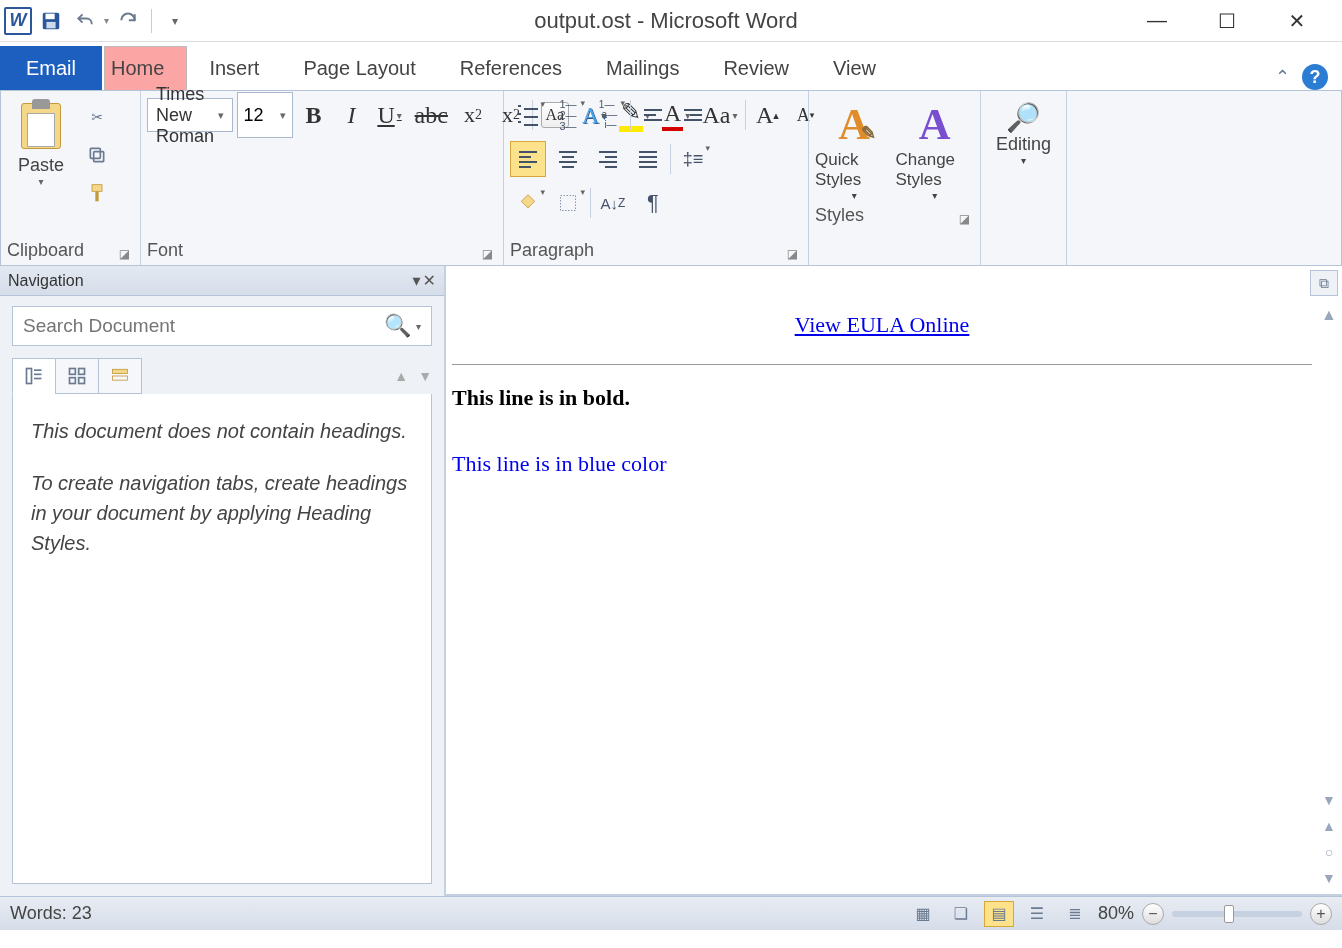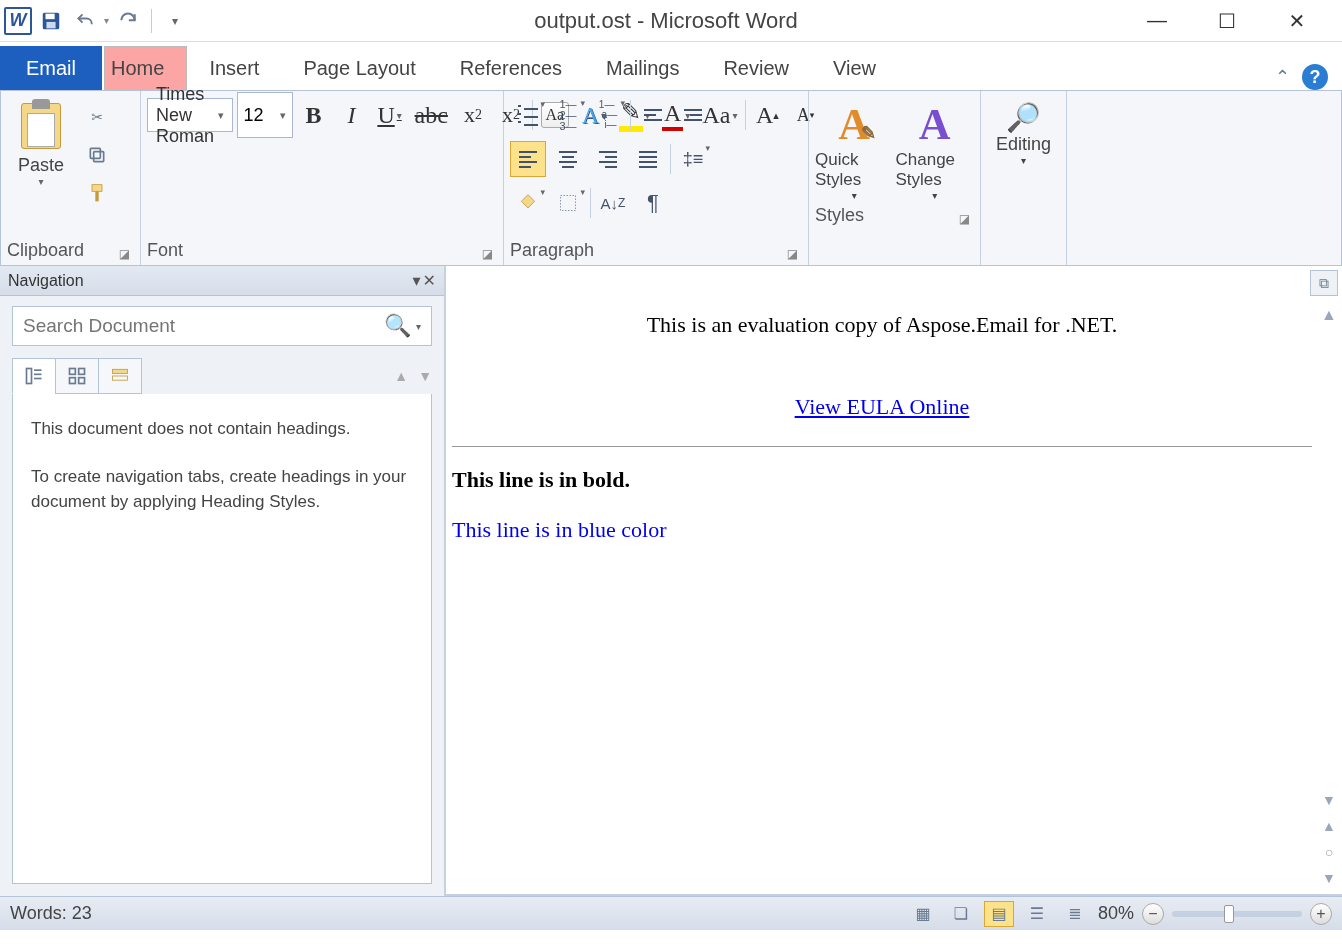--- a/index.html
+++ b/index.html
@@ -81,31 +81,31 @@
 .nav-header { height: 30px; background: linear-gradient(#e4e9f2, #d5dde9); border-bottom: 1px solid #b5c3d9; display: flex; align-items: center; padding: 0 8px; font-size: 16px; color: #333; }
 .nav-header-btns { margin-left: auto; display: flex; gap: 2px; color: #555; }
 .search-box { margin: 10px 12px 8px 12px; background: #fff; border: 1px solid #b5c3d9; height: 40px; display: flex; align-items: center; padding: 0 10px; }
 .search-input { flex: 1; border: none; outline: none; font-size: 19px; color: #888; }
 .search-icon { color: #2b7cd3; font-size: 22px; }
 .nav-tabs { display: flex; gap: 0; margin: 4px 12px 0 12px; align-items: center; }
 .nav-tab { width: 44px; height: 36px; border: 1px solid #b5c3d9; background: #f5f7fb; display: flex; align-items: center; justify-content: center; cursor: pointer; }
 .nav-tab.active { background: #fff; border-bottom: 1px solid #fff; }
 .nav-tab + .nav-tab { margin-left: -1px; }
 .nav-arrows { margin-left: auto; color: #aaa; display: flex; gap: 10px; font-size: 14px; }
-.nav-body { margin: 0 12px 12px 12px; background: #fff; border: 1px solid #b5c3d9; border-top: none; flex: 1; padding: 22px 18px; font-size: 17px; color: #444; line-height: 1.5; }
+.nav-body { margin: 0 12px 12px 12px; background: #fff; border: 1px solid #b5c3d9; border-top: none; flex: 1; padding: 22px 18px; font-size: 20px; color: #444; line-height: 1.5; font-style: italic; }
 .nav-body p { margin-bottom: 22px; }
 
 
 .doc-viewport { flex: 1; position: relative; background: #fff; border-bottom: 2px solid #c5d0e0; }
 .doc-page { padding: 46px 30px 0 6px; font-family: 'Times New Roman', serif; font-size: 22px; color: #000; }
 .eval-line { text-align: center; margin-bottom: 56px; }
 .eula-link { text-align: center; margin-bottom: 26px; }
 .eula-link a { color: #0000ee; text-decoration: underline; }
 .hr-line { border: none; border-top: 1px solid #999; margin-bottom: 20px; }
-.bold-line { font-weight: bold; margin-bottom: 24px; }
+.bold-line { font-weight: bold; margin-bottom: 40px; }
 .blue-line { color: #0000ee; }
 
 
 .ruler-toggle { position: absolute; top: 4px; right: 4px; width: 28px; height: 26px; border: 1px solid #b5c3d9; background: #eef1f6; display: flex; align-items: center; justify-content: center; font-size: 14px; color: #6a7a90; }
 .vscroll { position: absolute; right: 2px; top: 40px; width: 22px; display: flex; flex-direction: column; align-items: center; gap: 8px; color: #9aa7bb; }
 .vscroll .nav-arr { font-size: 16px; cursor: pointer; }
 .vscroll-bottom { position: absolute; right: 2px; bottom: 8px; width: 22px; display: flex; flex-direction: column; align-items: center; gap: 10px; color: #9aa7bb; }
 .vscroll-bottom span { cursor: pointer; }
 
 
@@ -437,21 +437,20 @@
     <div class="vscroll">
       <span class="nav-arr">▲</span>
     </div>
     <div class="vscroll-bottom">
       <span>▼</span>
       <span>▲</span>
       <span>○</span>
       <span>▼</span>
     </div>
     <div class="doc-page">
-      <p class="eval-line">This is an evaluation copy of Aspose.Email for .NET.</p>
       <p class="eula-link"><a href="#">View EULA Online</a></p>
       <hr class="hr-line">
       <p class="bold-line">This line is in bold.</p>
       <p class="blue-line">This line is in blue color</p>
     </div>
   </div>
 </div>
 
 <div class="statusbar">
   <span>Words: 23</span>

